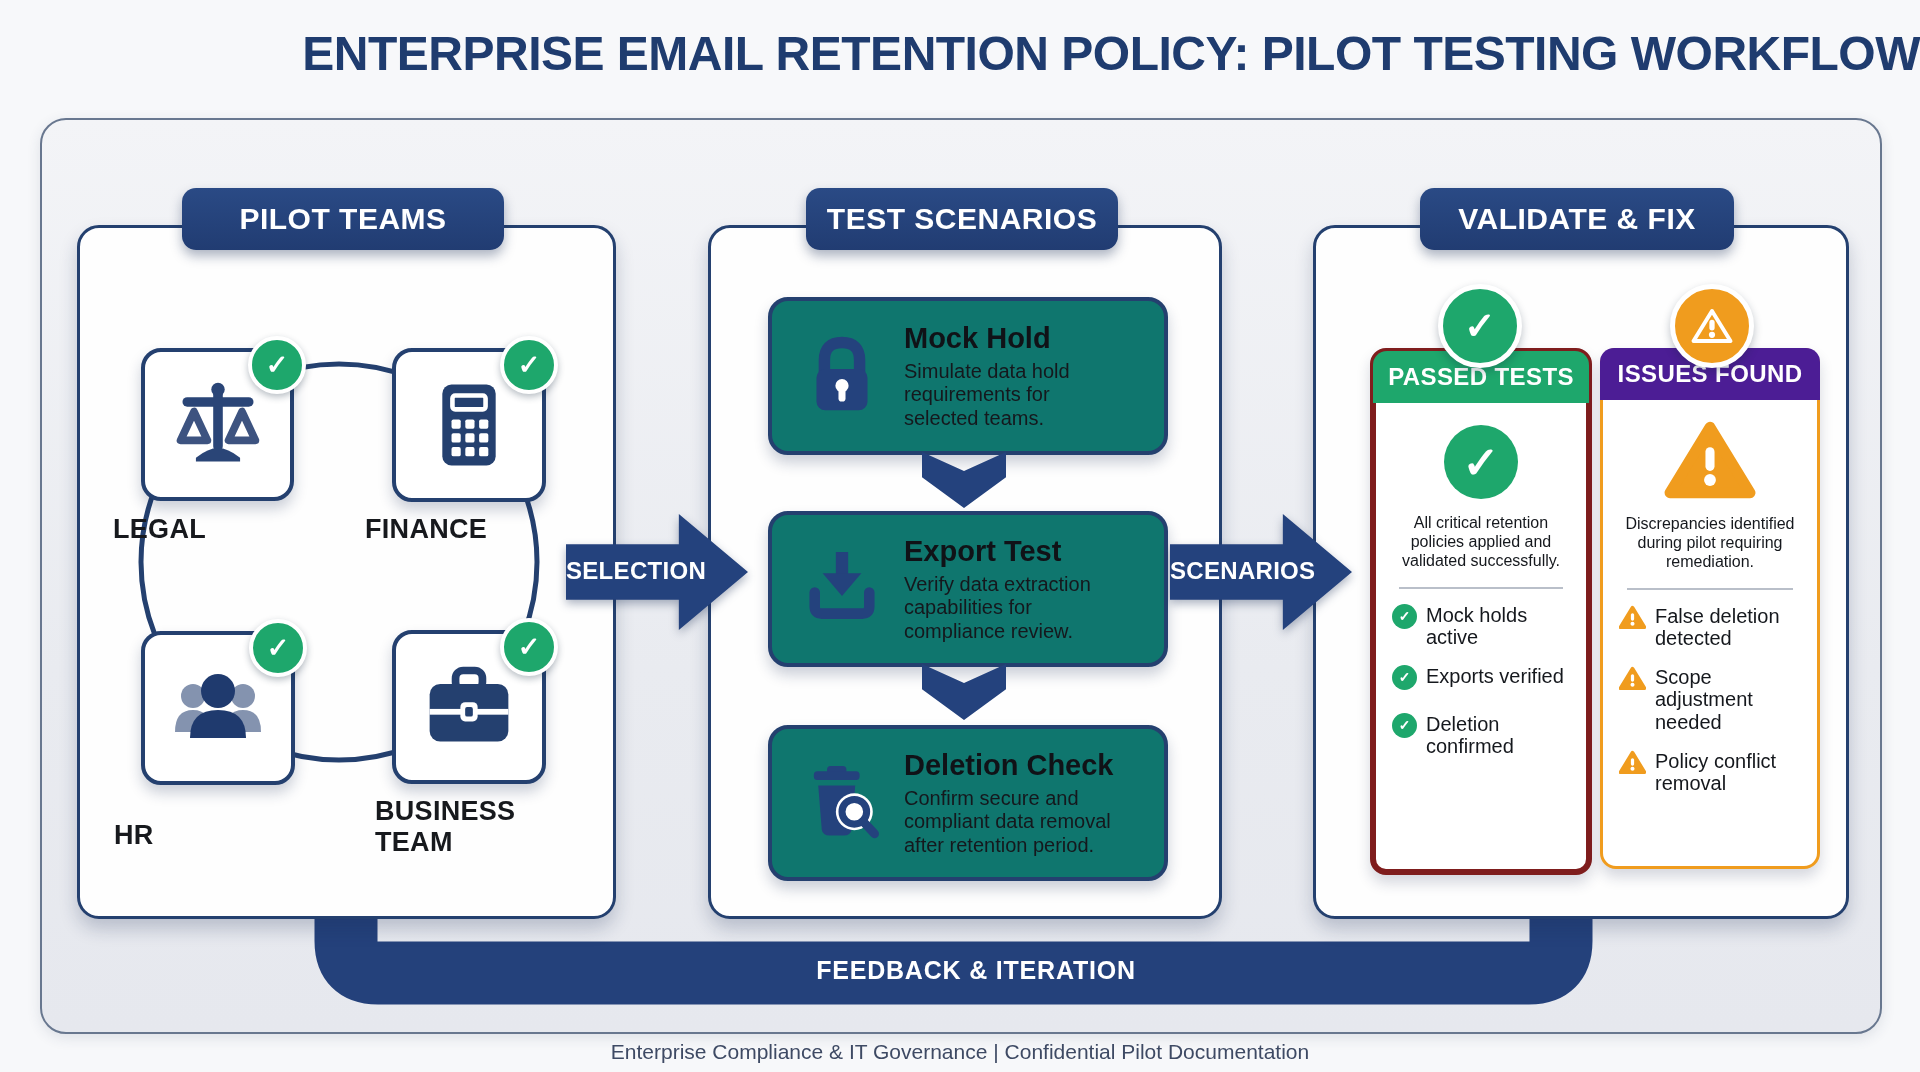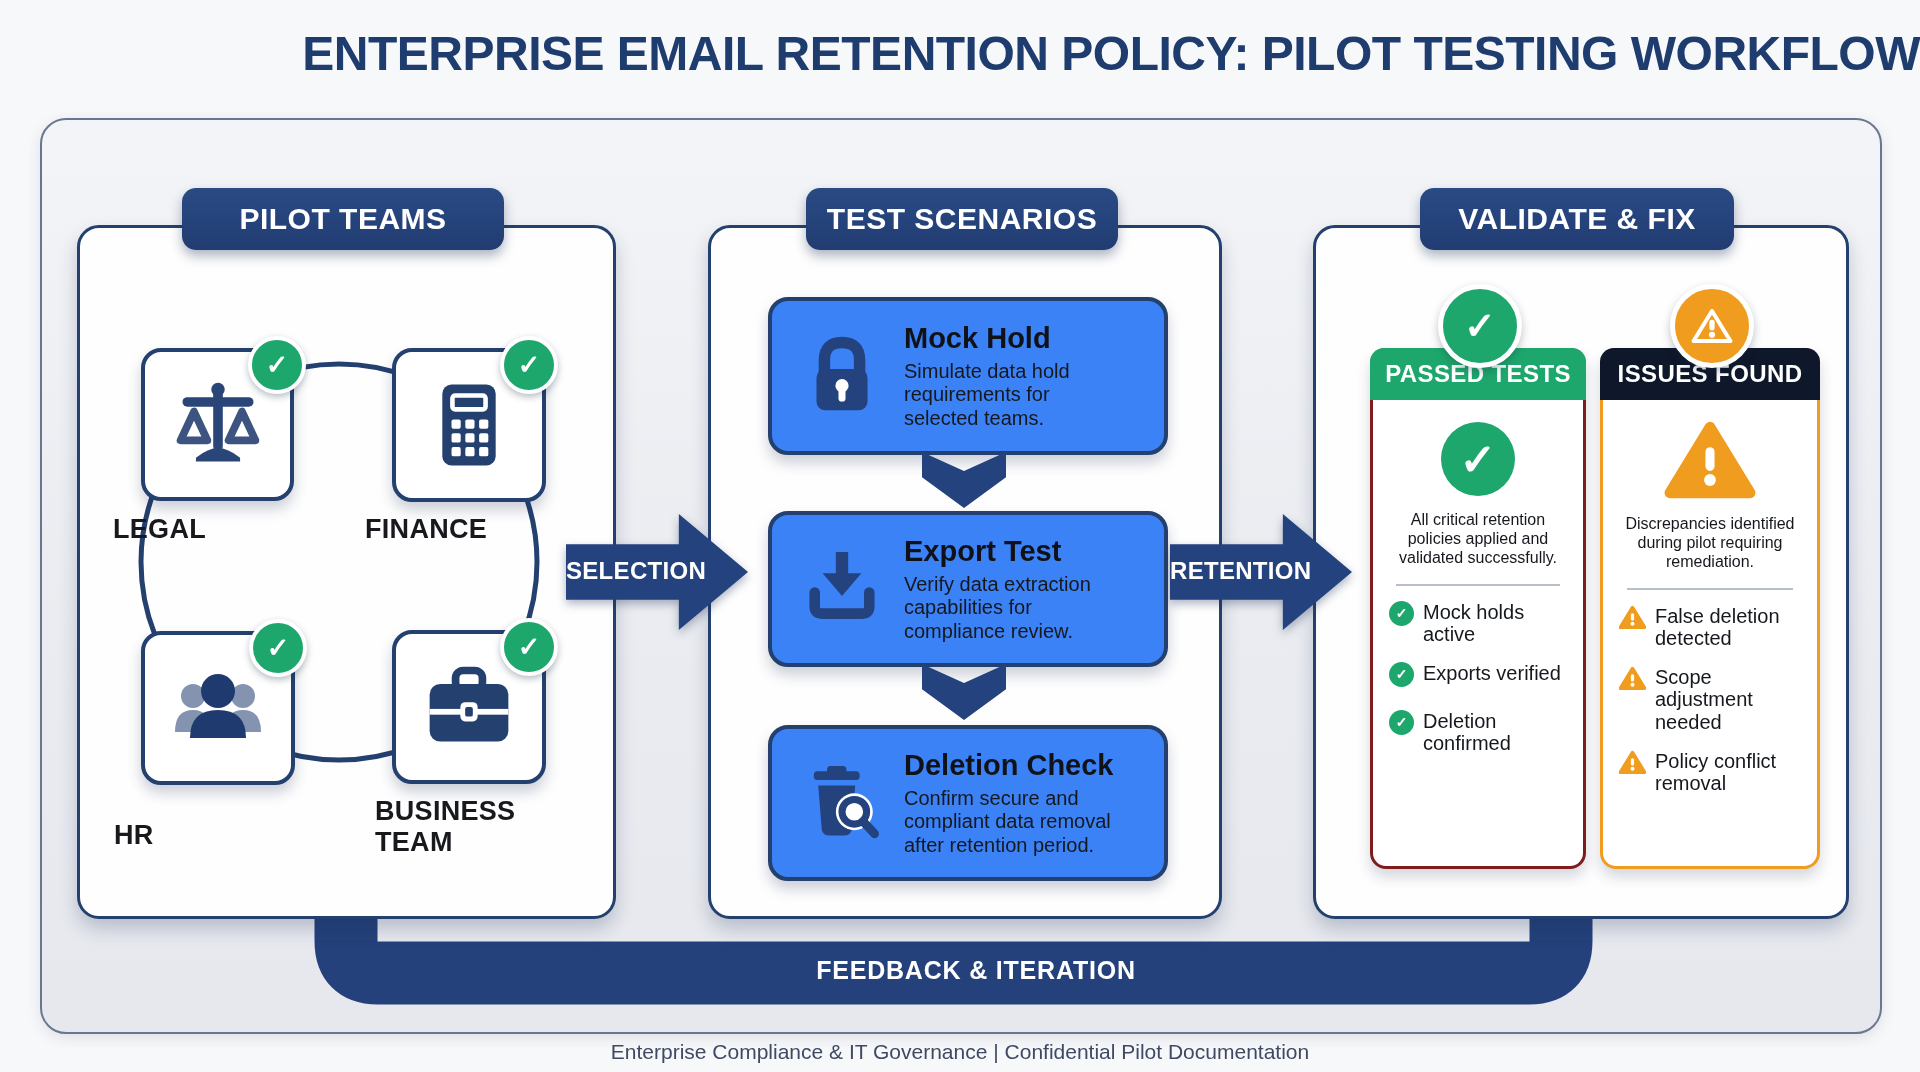--- a/index.html
+++ b/index.html
@@ -48,21 +48,21 @@
   }
   .check-badge{
     position:absolute;width:50px;height:50px;border-radius:50%;
     background:#1ea76c;border:4px solid #fff;box-shadow:0 3px 7px rgba(20,40,60,.3);
     color:#fff;display:flex;align-items:center;justify-content:center;
     font-size:27px;font-weight:700;z-index:4;
   }
 
   
   .step-card{
-    position:absolute;background:#3b82f6;border:4px solid #24406f;border-radius:20px;
+    position:absolute;background:#0f766e;border:4px solid #24406f;border-radius:20px;
     box-shadow:0 8px 14px rgba(25,40,80,.22);
     display:flex;align-items:center;
   }
   .step-icon{width:88px;height:88px;margin-left:26px;flex-shrink:0;}
   .step-text{margin-left:18px;width:250px;}
   .step-title{font-size:29px;font-weight:700;color:#101217;margin-bottom:5px;}
   .step-desc{font-size:20px;line-height:1.17;color:#15181d;}
   .chev{
     position:absolute;background:#24427d;
     clip-path:polygon(0 0,50% 34%,100% 0,100% 45%,50% 100%,0 45%);
@@ -82,29 +82,29 @@
     position:absolute;left:0;width:62%;top:50%;transform:translateY(-52%);
     text-align:center;color:#fff;font-size:24px;font-weight:700;letter-spacing:.3px;
   }
 
   
   .col{
     position:absolute;background:#fff;border-radius:16px;
     box-shadow:0 8px 14px rgba(25,40,80,.18);
     display:flex;flex-direction:column;align-items:center;
   }
-  .col.green{border:3px solid #7f1d1d;}
+  .col.green{border:6px solid #7f1d1d;}
   .col.orange{border:3px solid #f09c1e;}
   .col-header{
     width:calc(100% + 6px);margin:-3px 0 0 0;height:52px;border-radius:14px 14px 0 0;
     display:flex;align-items:center;justify-content:center;
     color:#fff;font-size:24px;font-weight:700;letter-spacing:.4px;
   }
   .col.green .col-header{background:#1ea76c;}
-  .col.orange .col-header{background:#0f172a;}
+  .col.orange .col-header{background:#4c1d95;}
   .col-badge{
     position:absolute;width:74px;height:74px;border-radius:50%;
     border:5px solid #fff;box-shadow:0 4px 8px rgba(20,40,60,.28);
     display:flex;align-items:center;justify-content:center;z-index:8;
   }
   .col-badge.green{background:#1ea76c;color:#fff;font-size:38px;font-weight:700;}
   .col-badge.orange{background:#f09c1e;}
   .big-check{
     width:74px;height:74px;border-radius:50%;background:#1ea76c;margin-top:22px;
     display:flex;align-items:center;justify-content:center;
@@ -260,21 +260,21 @@
     <div class="step-text">
       <div class="step-title">Deletion Check</div>
       <div class="step-desc" style="width:225px;">Confirm secure and compliant data removal after retention period.</div>
     </div>
   </div>
 </div>
 <div class="abs badge-header" style="left:806px;top:188px;width:312px;height:62px;">TEST SCENARIOS</div>
 
 <div class="flow-arrow" style="left:1170px;top:514px;">
   <div class="shape"></div>
-  <div class="lbl">RETENTION</div>
+  <div class="lbl">SCENARIOS</div>
 </div>
 
 <div class="abs panel" style="left:1313px;top:225px;width:530px;height:688px;z-index:5;">
 
   <div class="col green" style="left:54px;top:120px;width:210px;height:515px;">
     <div class="col-header">PASSED TESTS</div>
     <div class="big-check">✓</div>
     <div class="sum">All critical retention policies applied and validated successfully.</div>
     <div class="divider"></div>
     <div class="items">

